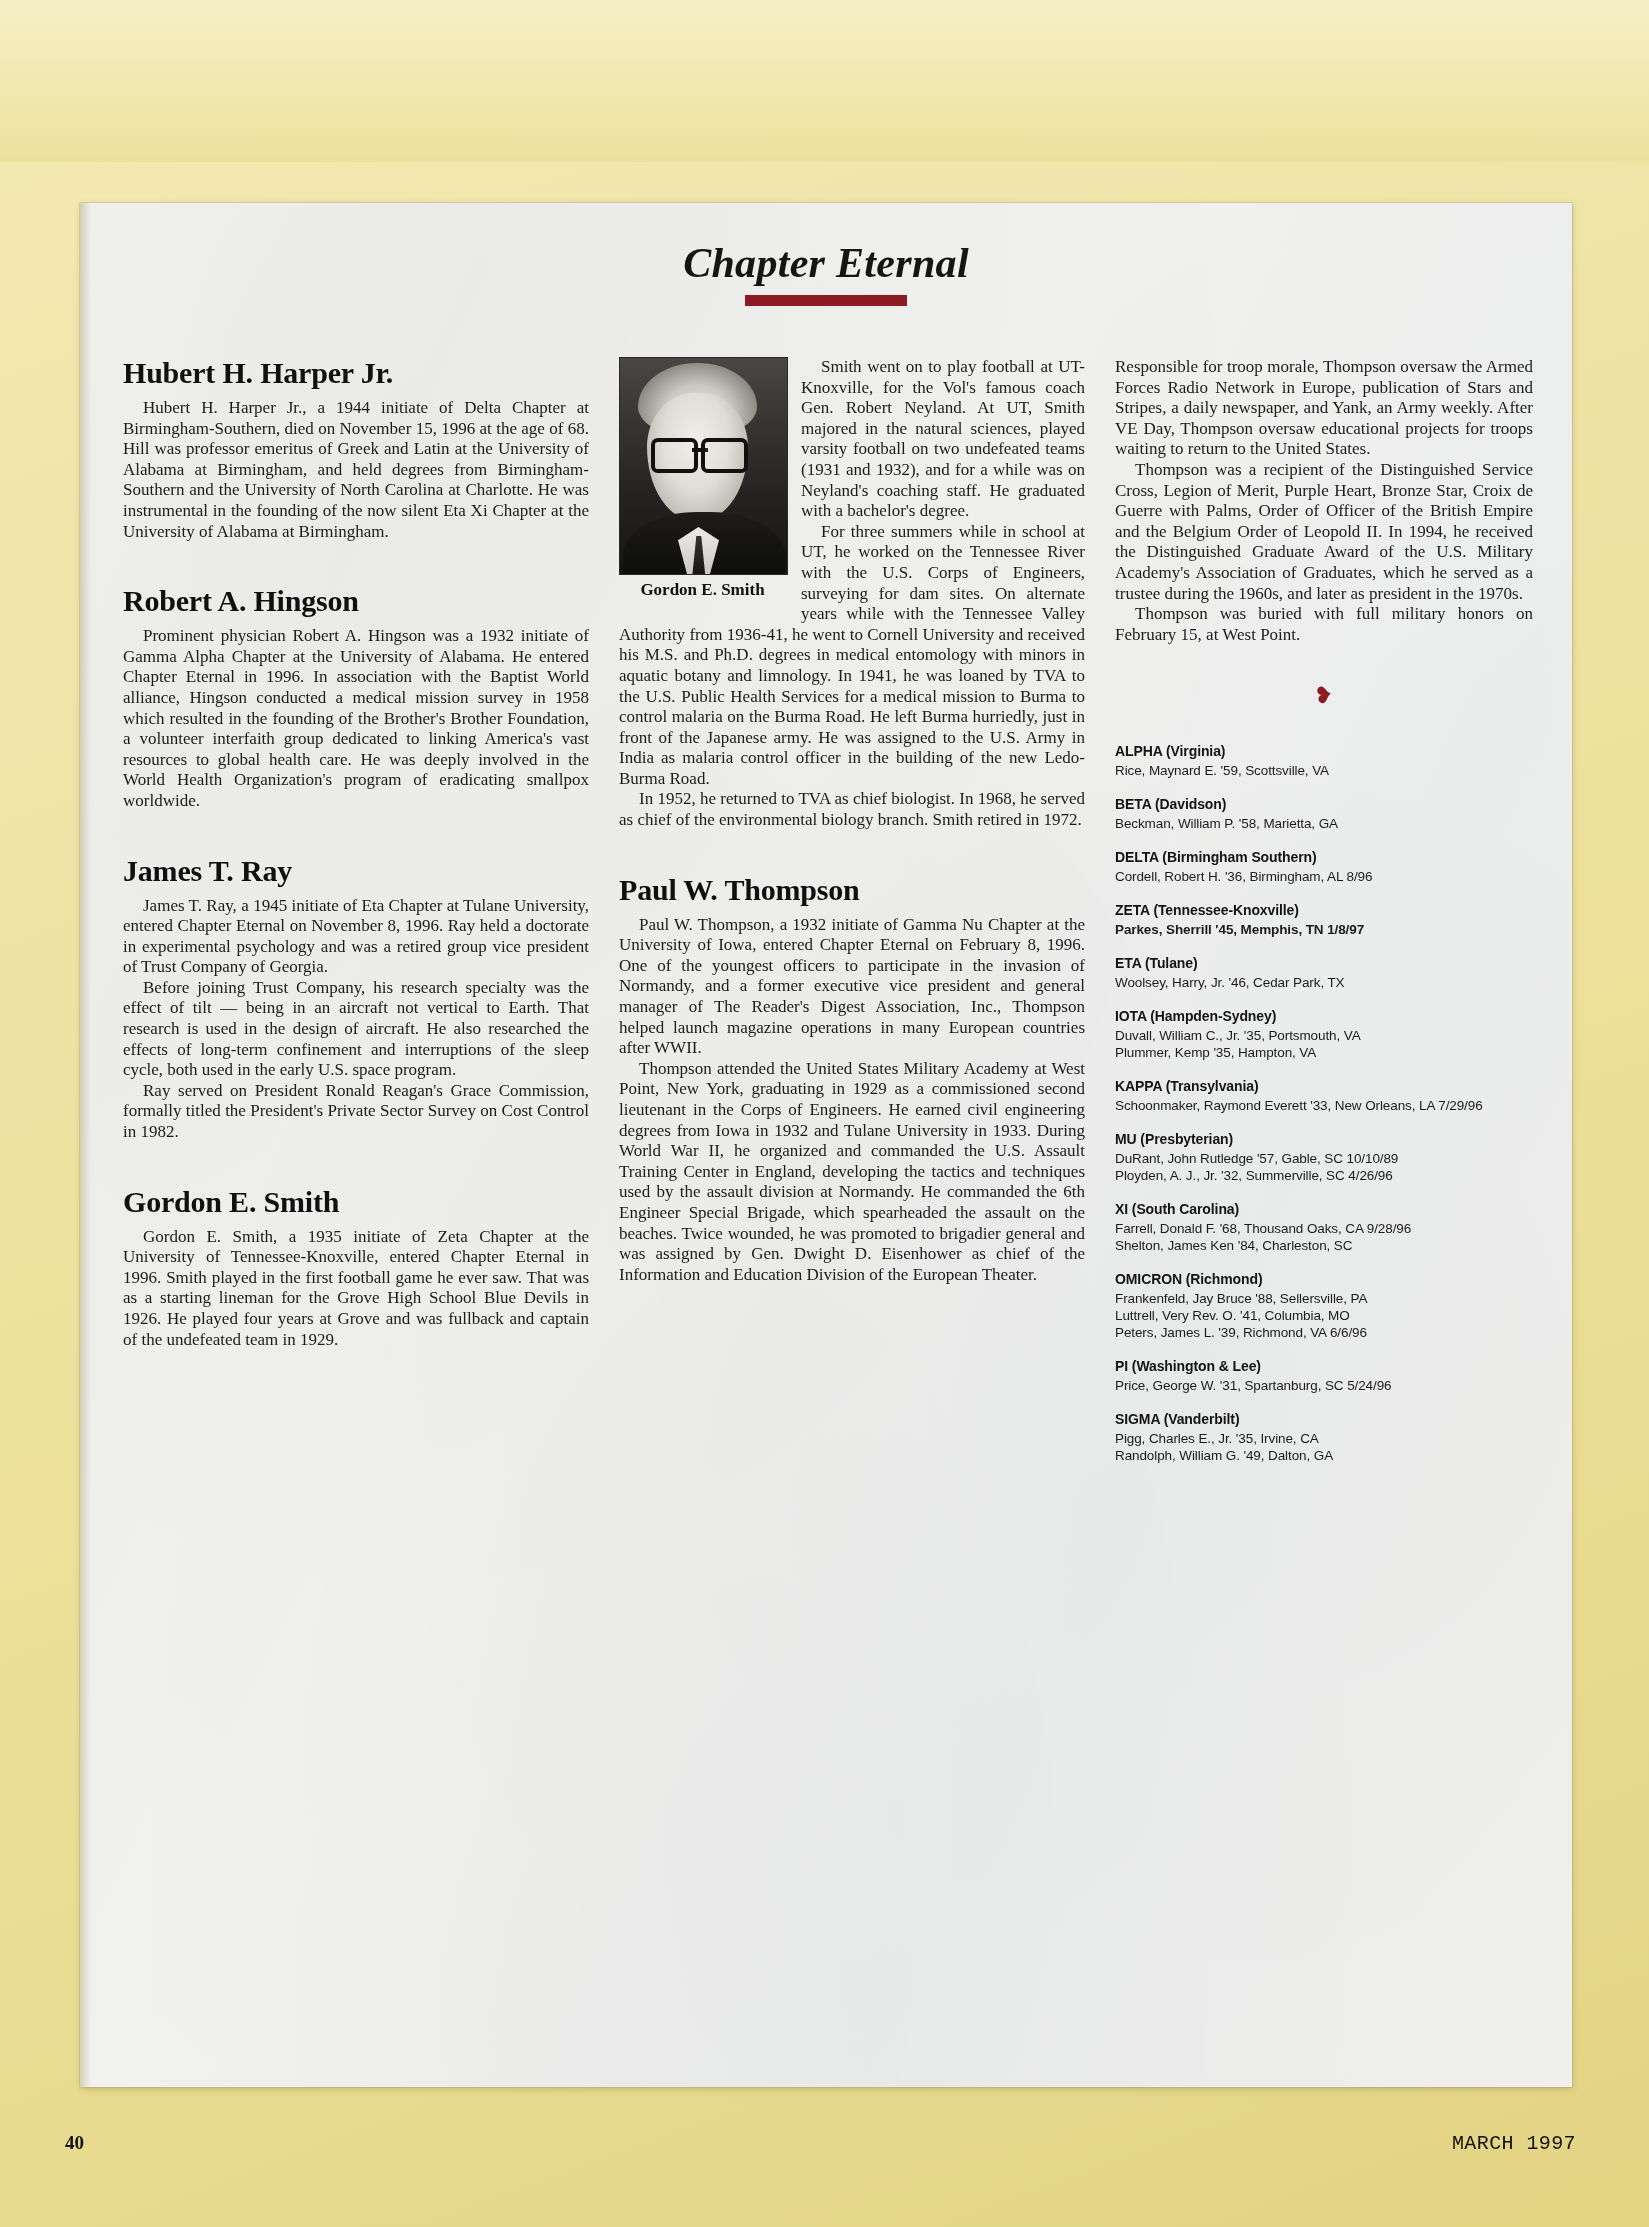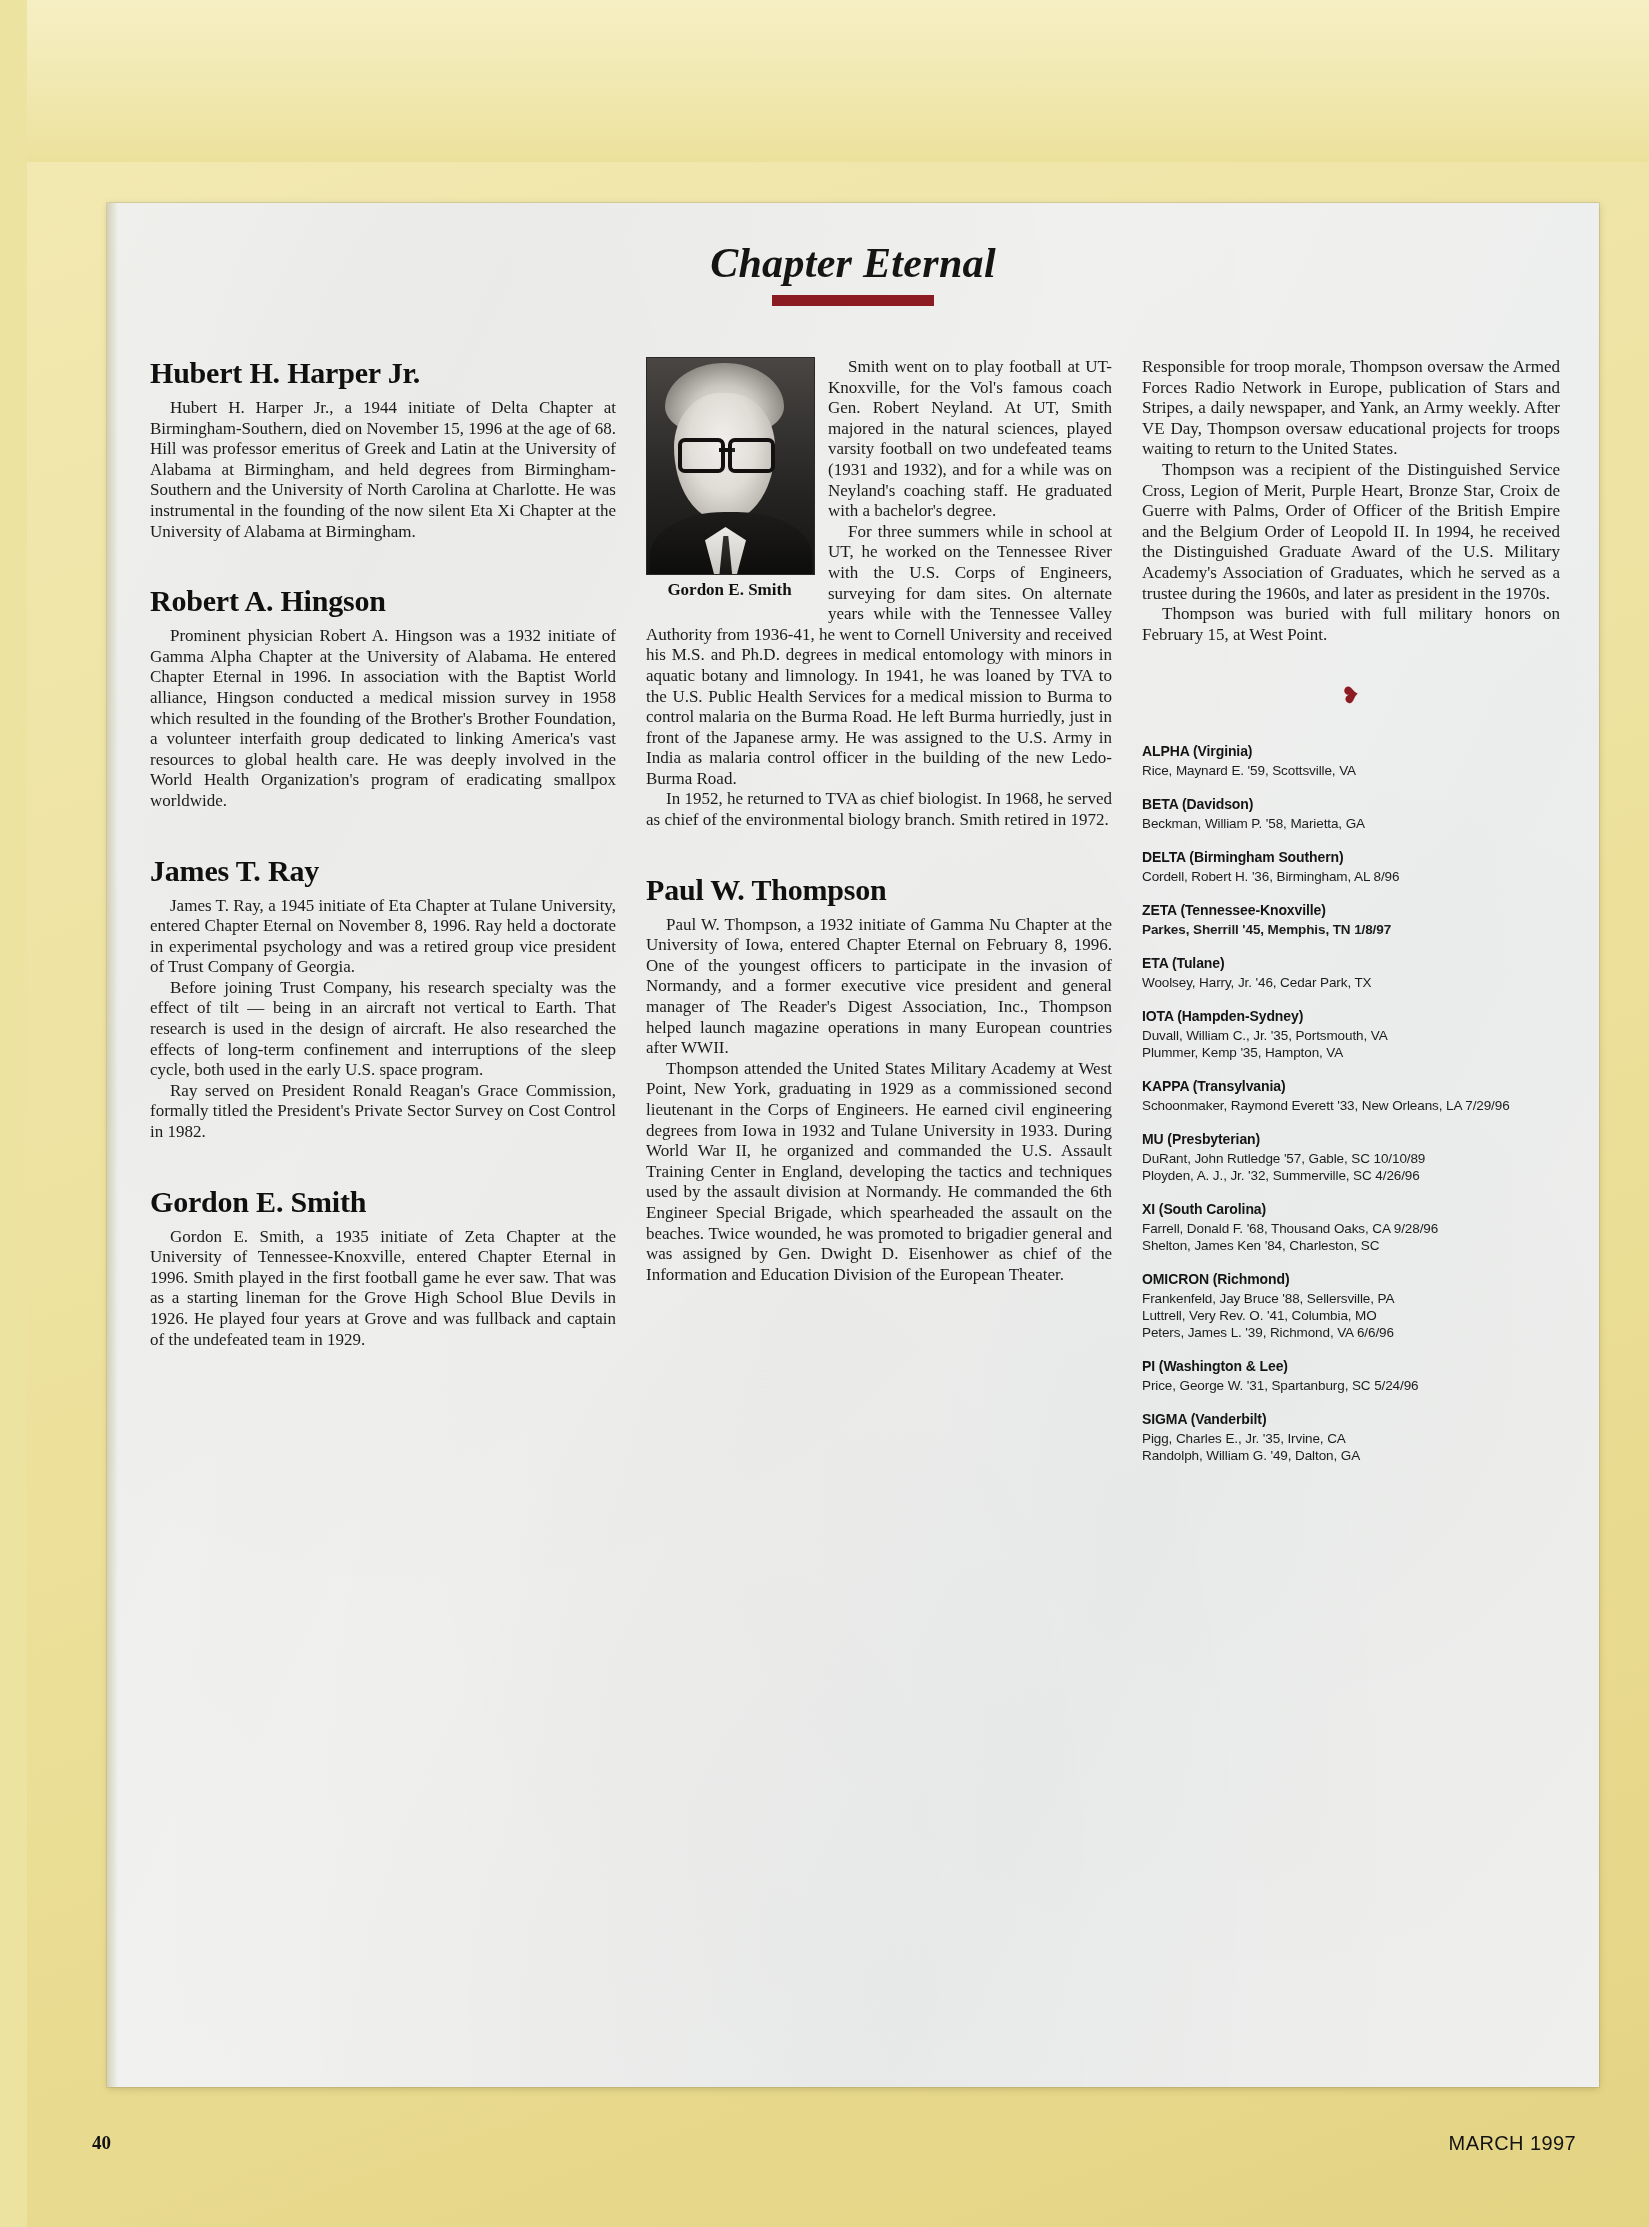--- a/index.html
+++ b/index.html
@@ -9,21 +9,20 @@
     background:#ede3a0;
     font-family:"Liberation Serif", serif;
     overflow:hidden;
     position:relative;
   }
   
   .page-field{
     position:absolute;inset:0;
     background:
       linear-gradient(160deg,#f3eab4 0%,#efe5a8 25%,#ece09a 55%,#e8da8e 78%,#e3d484 100%);
-    margin-left: 27px;
   }
   .page-field:before{
     content:"";position:absolute;left:0;top:0;right:0;height:162px;
     background:linear-gradient(180deg,#f6efc4 0%,#f0e7ae 60%,#ece19b 100%);
   }
   
   .sheet{
     position:absolute;
     left:80px;top:203px;
     width:1492px;height:1884px;
@@ -163,21 +162,21 @@
   .roll-entry.b{font-weight:700;}
 
   
   .folio{
     position:absolute;left:65px;bottom:73px;
     font-family:"Liberation Serif", serif;font-weight:700;
     font-size:19px;color:#131313;
   }
   .issue{
     position:absolute;right:74px;bottom:72px;
-    font-family:Liberation Sans, sans-serif;
+    font-family:Liberation Mono, monospace;
     font-size:20px;color:#131313;letter-spacing:0.4px;
   }
 </style>
 </head>
 <body>
 
 <div class="page-field">
   <div class="sheet">
     <div class="inner">
 

